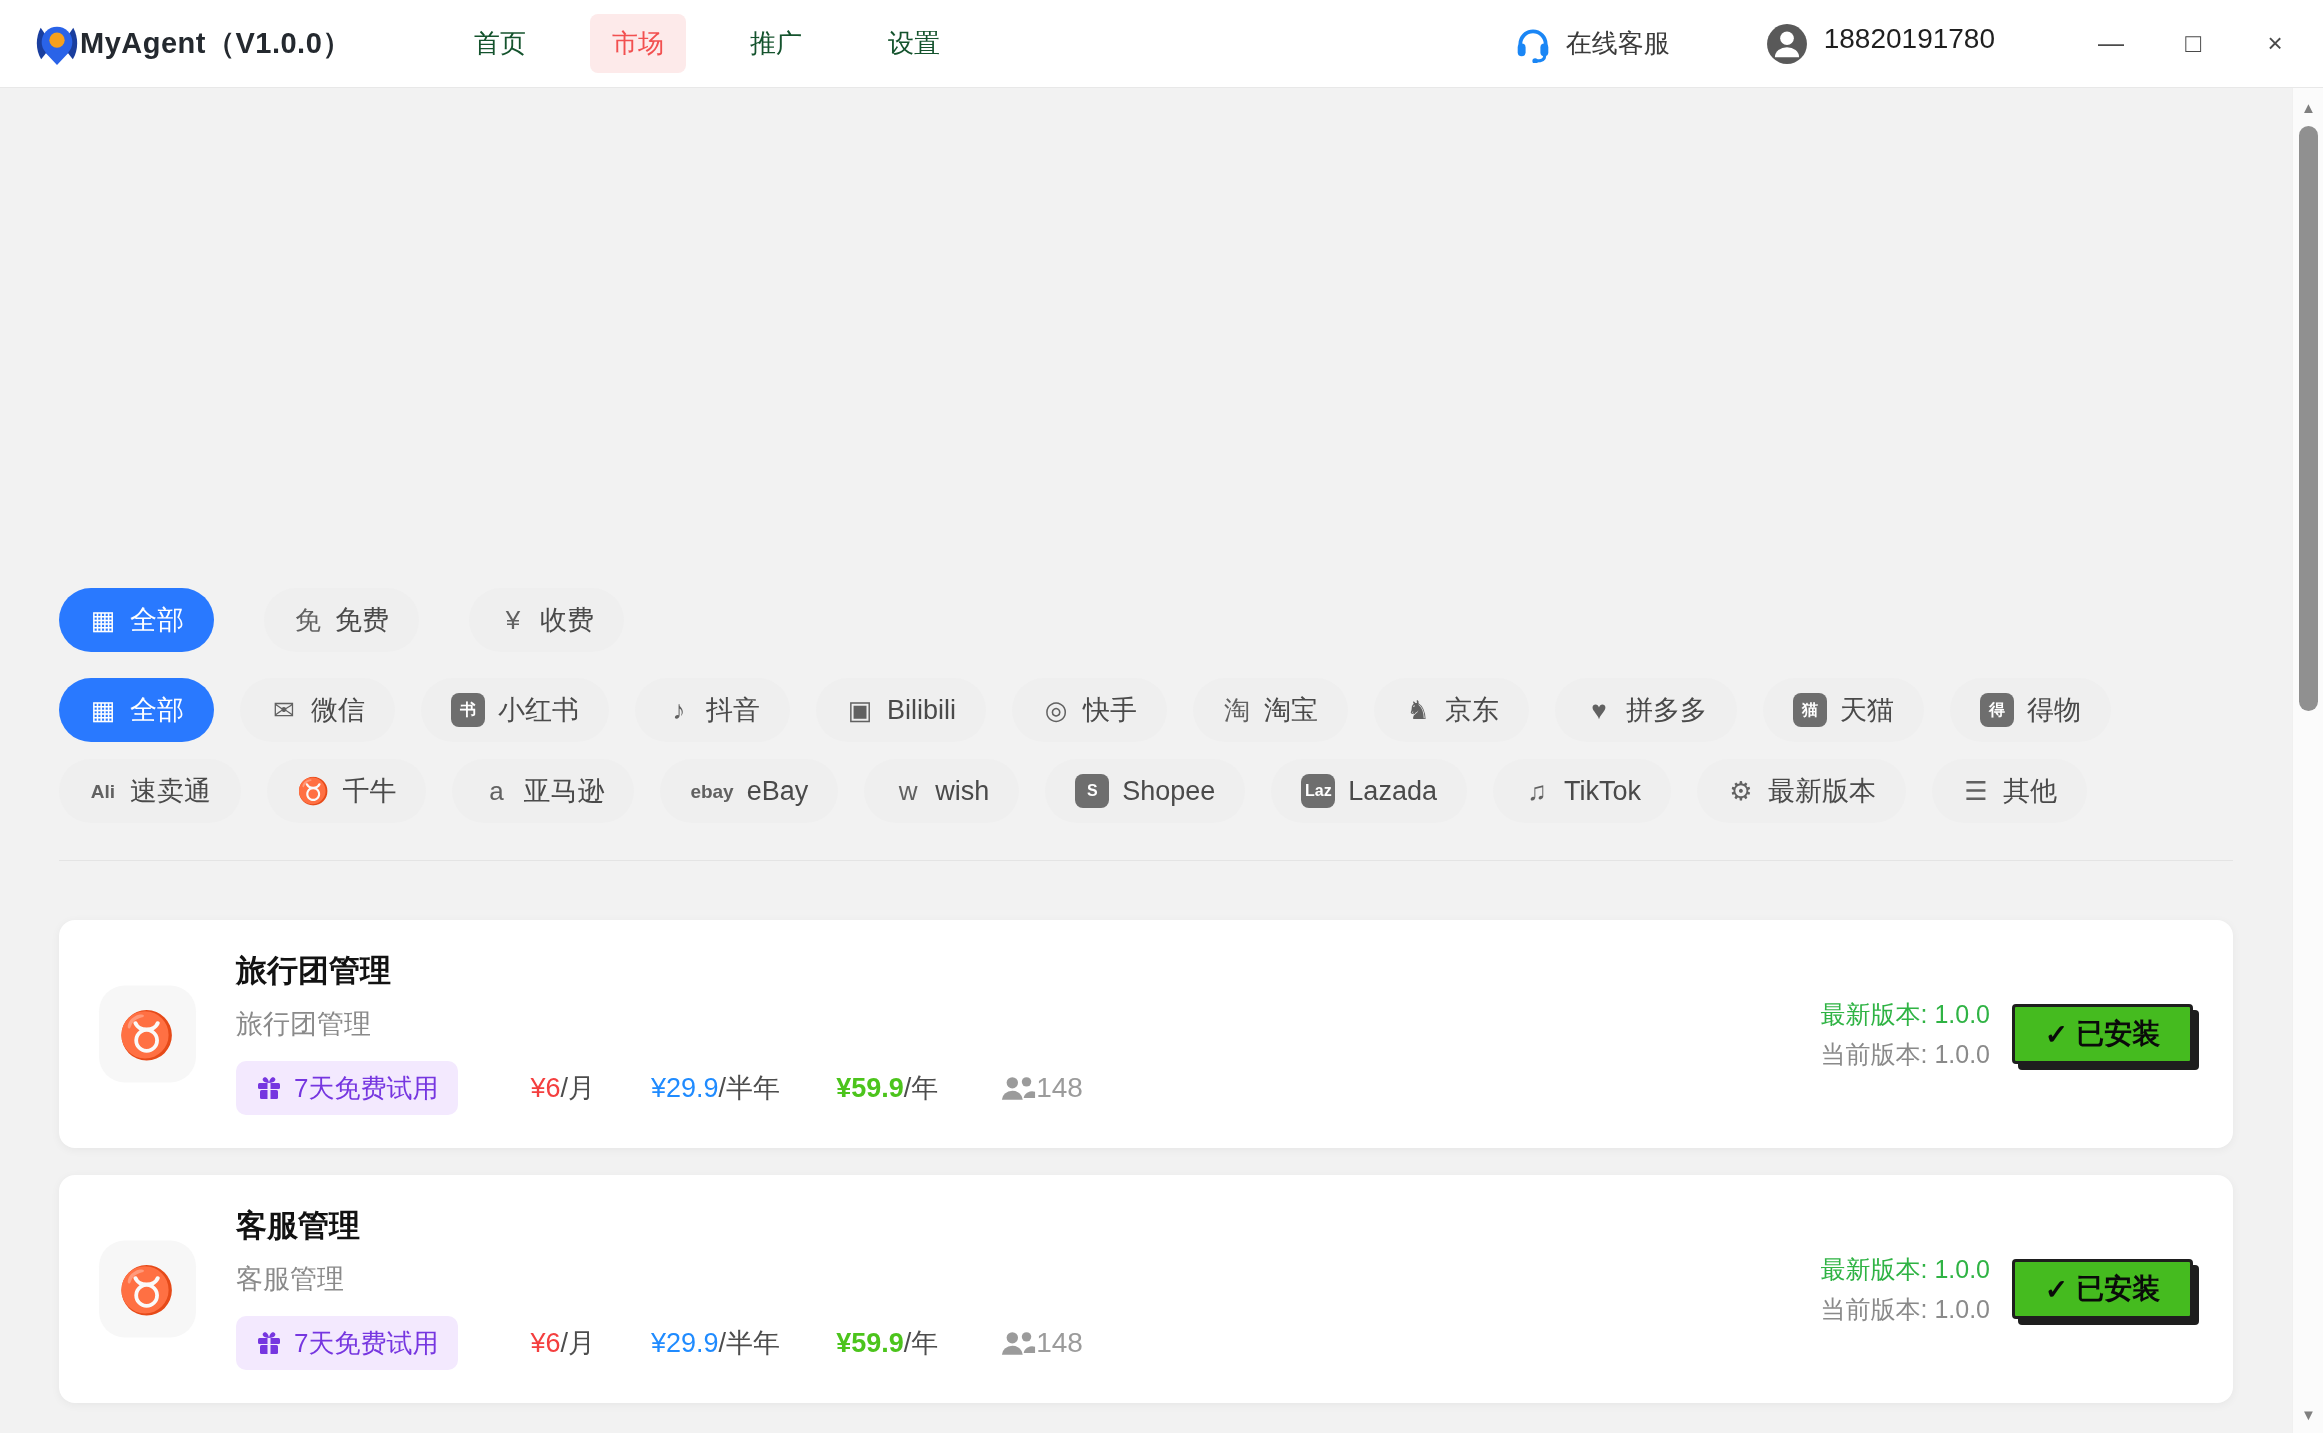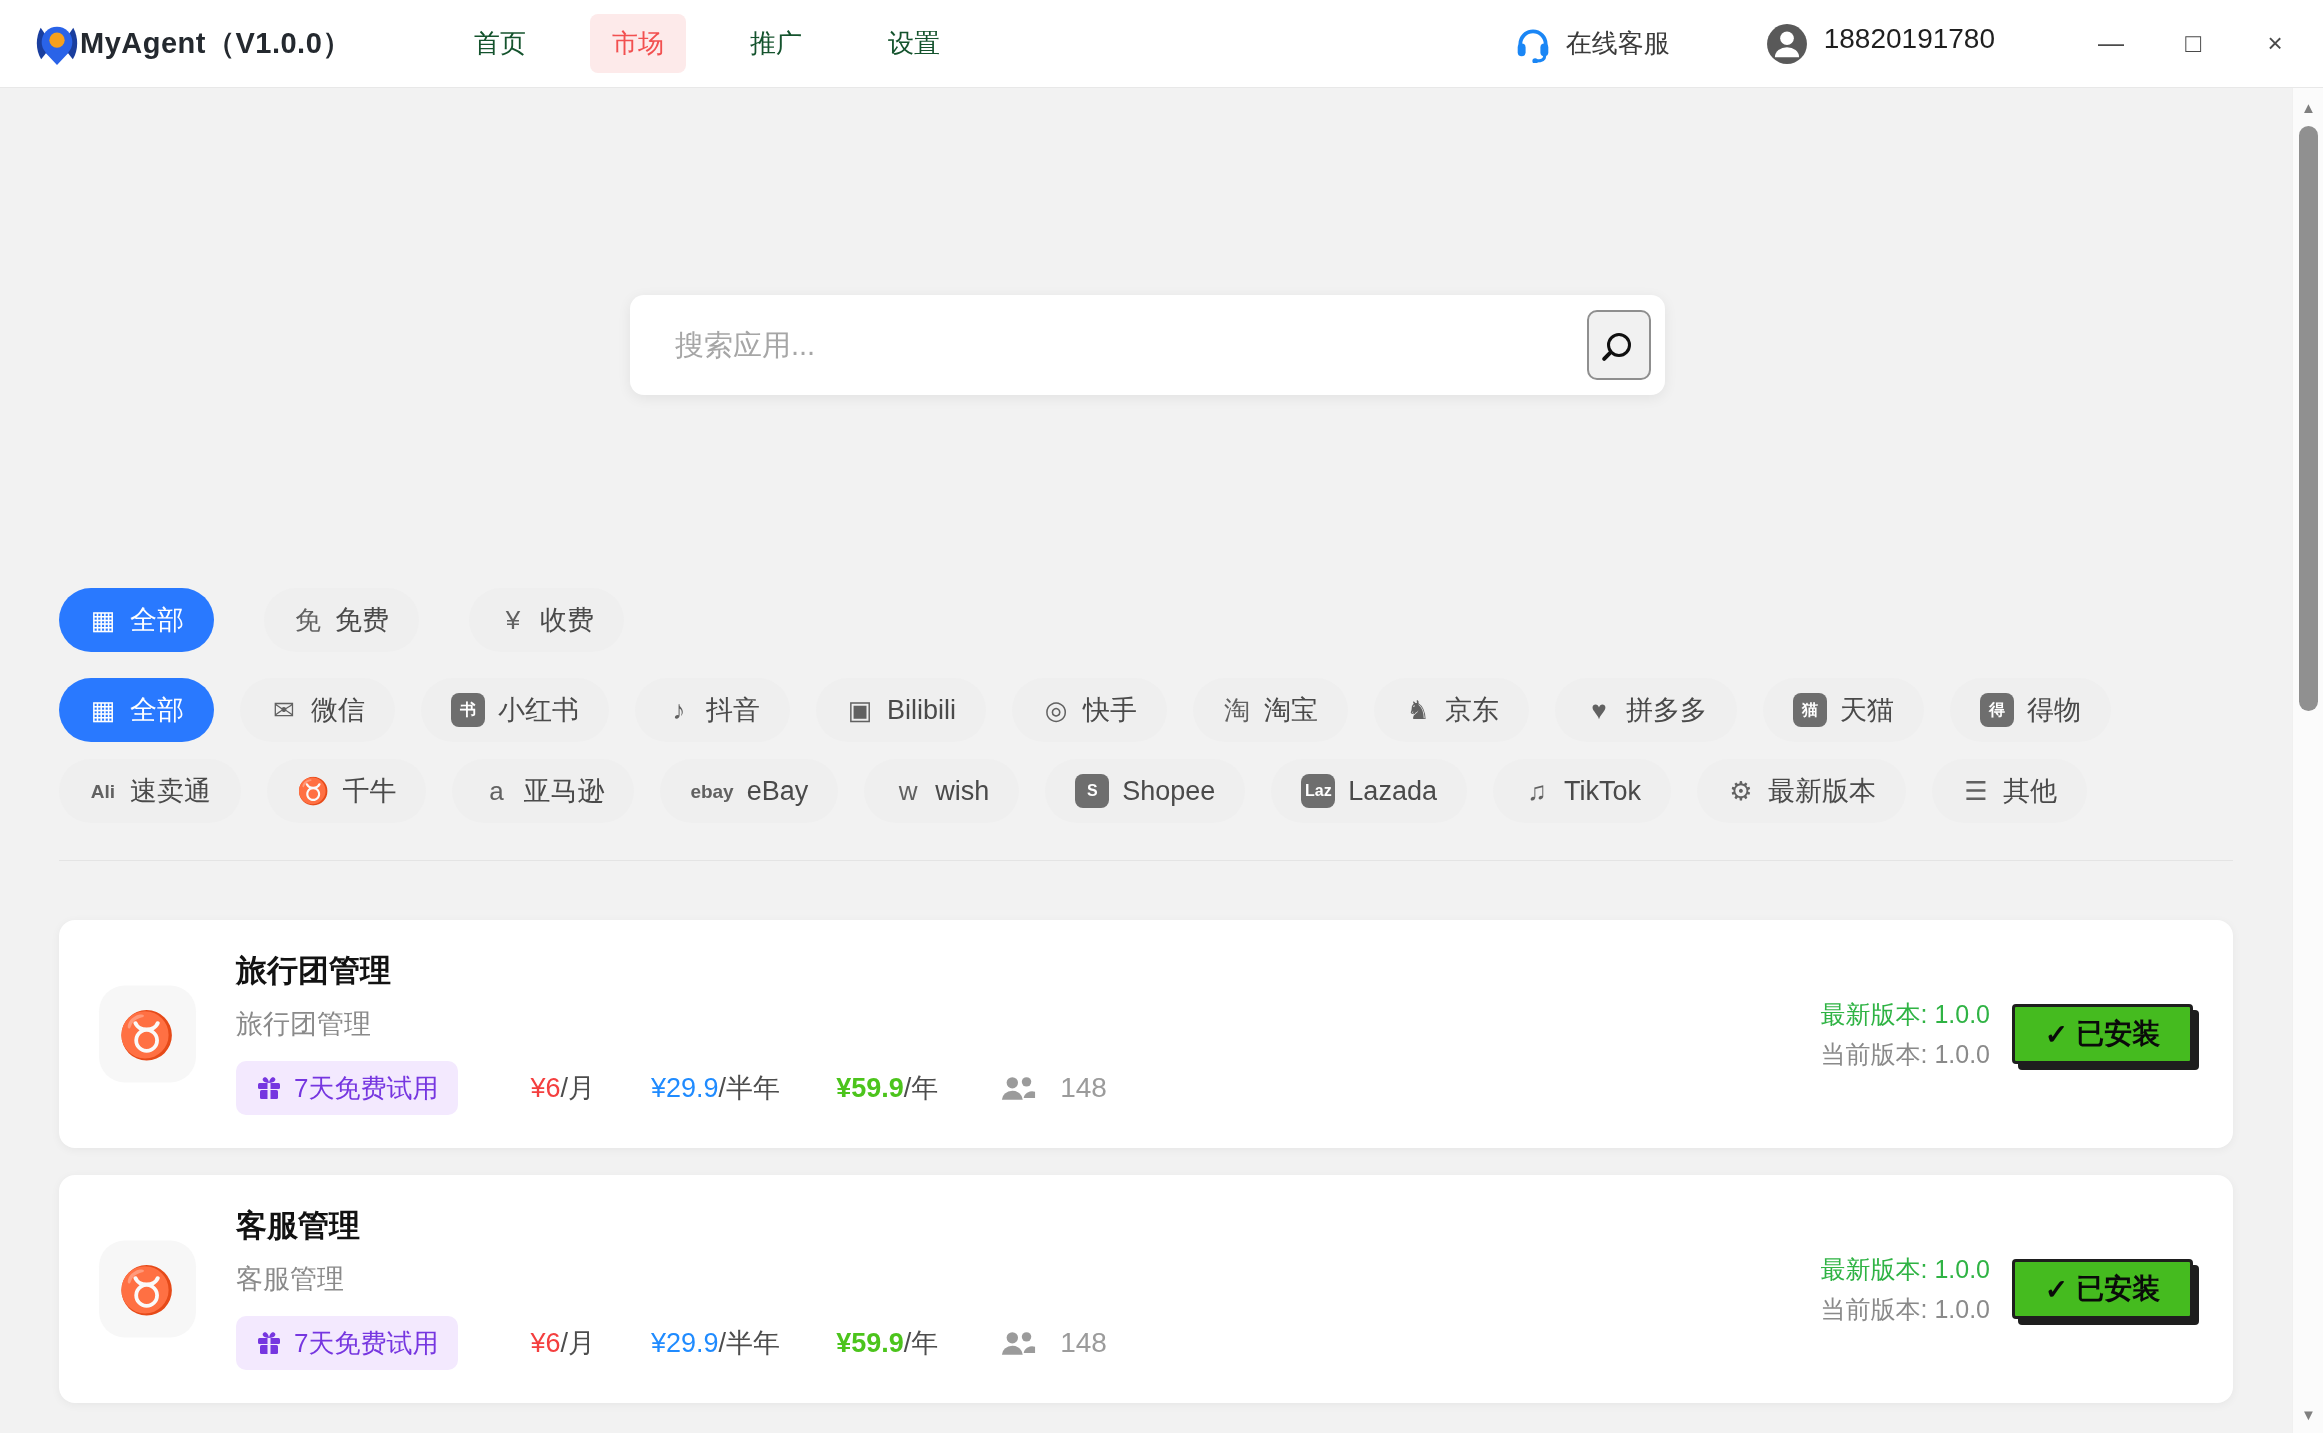--- a/index.html
+++ b/index.html
@@ -64,21 +64,21 @@
   .app-icon { position:absolute; left:40px; top:50%; transform:translateY(-50%); width:97px; height:97px;
               background:#f7f7f7; border-radius:26px; display:flex; align-items:center; justify-content:center;
               font-size:46px; color:#141414; }
   .card-title { position:absolute; left:177px; top:30px; font-size:31px; font-weight:bold; color:#121212; }
   .card-subtitle { position:absolute; left:177px; top:86px; font-size:27px; color:#8a8a8a; }
   .card-bottom { position:absolute; left:177px; top:140px; height:56px; display:flex; align-items:center; }
   .trial-badge { display:inline-flex; align-items:center; gap:12px; background:#f3e9fe; color:#7636e0;
                  font-size:26px; height:54px; padding:8px 20px; border-radius:10px; }
   .prices { display:flex; align-items:center; gap:56px; margin-left:72px; font-size:27px; }
   .price .per { color:#4d4d4d; }
-  .users { display:flex; align-items:center; gap:24px; margin-left:62px; color:#9b9b9b; font-size:28px; }
+  .users { display:flex; align-items:center; gap:0; margin-left:62px; color:#9b9b9b; font-size:28px; }
   .version-block { position:absolute; right:243px; top:50%; transform:translateY(-50%);
                    text-align:right; font-size:25px; line-height:40px; }
   .ver-latest { color:#2fb344; }
   .ver-current { color:#8a8a8a; }
   .install-btn { position:absolute; right:40px; top:50%; transform:translateY(-50%); width:181px; height:60px;
                  background:#45bb1f; border:3px solid #1e1e1e; border-radius:4px;
                  box-shadow:6px 6px 0 #1e1e1e; color:#0a0a0a; font-size:28px; font-weight:bold;
                  display:flex; align-items:center; justify-content:center; gap:8px; cursor:pointer;
                  font-family:inherit; }
 
@@ -147,26 +147,20 @@
       <div class="win-controls">
         <button class="win-btn">—</button>
         <button class="win-btn">□</button>
         <button class="win-btn">×</button>
       </div>
     </div>
   </header>
 
   <div class="content">
 
-    <div class="search-wrap">
-      <input class="search-input" type="text" placeholder="搜索应用..." style="">
-      <button class="search-btn">
-        <span class="magnifier"></span>
-      </button>
-    </div>
 
     <div class="filter-row row-price">
 
     <button class="pill active">
           <span class="pill-icon">▦</span>
           <span class="pill-label">全部</span>
         </button>
         <button class="pill">
           <span class="pill-icon">免</span>
           <span class="pill-label">免费</span>

